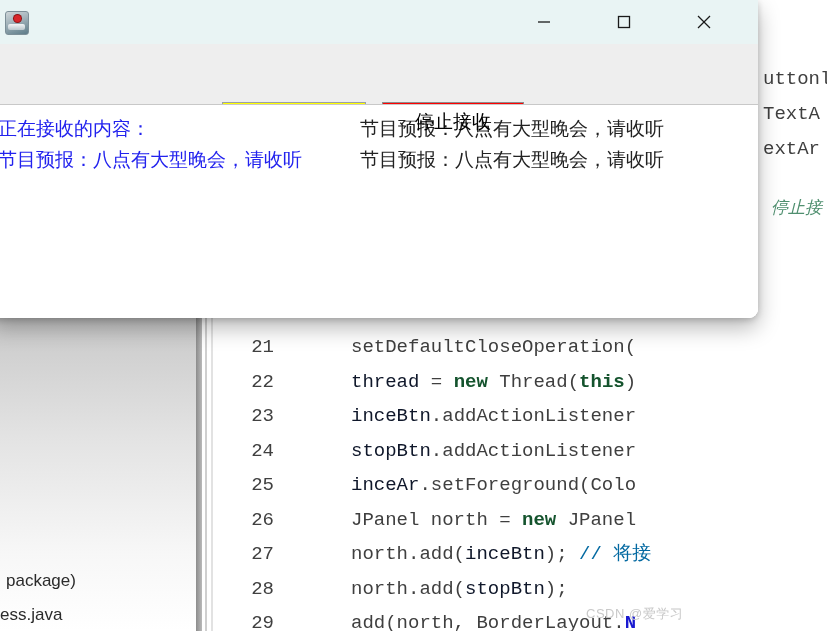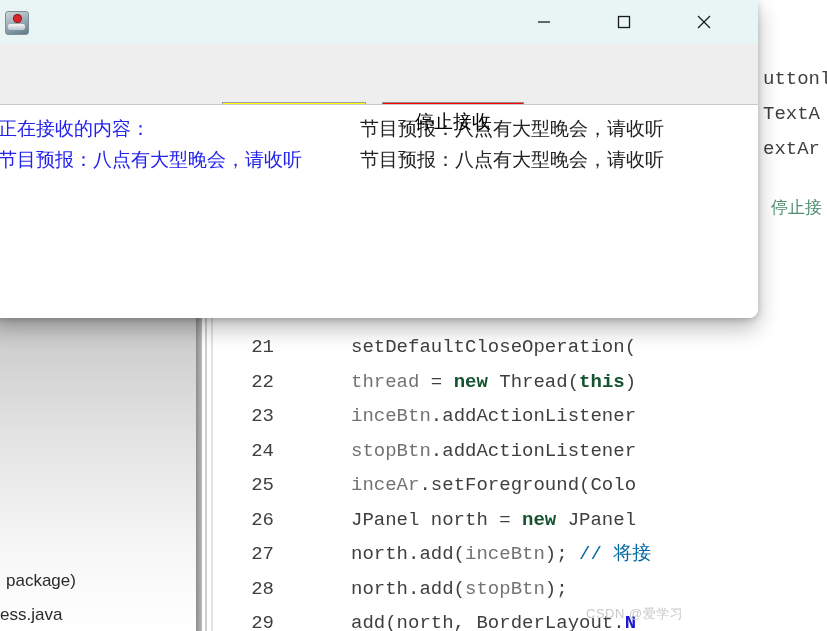--- a/index.html
+++ b/index.html
@@ -31,21 +31,21 @@
     font-family:"Liberation Mono","DejaVu Sans Mono",monospace;
     font-size:19px;line-height:34.5px;white-space:pre;
   }
   .cline{position:relative;height:34.5px;}
   .lnum{
     position:absolute;left:22px;top:0;width:36px;text-align:right;
     color:#404040;font-size:19px;
   }
   .ctext{position:absolute;left:135px;top:0;color:#3f3f3f;}
   .k-kw{color:#14532d;font-weight:bold;}
-  .k-fld{color:#737373;}
+  .k-fld{color:#0f172a;}
   .k-cm{color:#0369a1;}
   .k-cnst{color:#1a1ad0;font-weight:bold;}
   .k-pl{color:#3f3f3f;}
 
   
   .gut1{position:absolute;left:196px;top:318px;width:6px;bottom:0;background:linear-gradient(90deg,#8c8c8c,#b9b9b9);}
   .gut2{position:absolute;left:205px;top:318px;width:2px;bottom:0;background:#cfcfcf;}
   .gut3{position:absolute;left:211px;top:318px;width:2px;bottom:0;background:#e2e2e2;}
 
   
@@ -166,21 +166,21 @@
   <div class="pkg" id="pkg">
       <div class="pkg-row" style="top: 253px; left: 6px;">package)</div>
       <div class="pkg-row" style="top: 287px; left: 0px;">ess.java</div>
     </div>
 
   <div id="frags">
       <div class="frag" style="top: 68px;">uttonl</div>
       <div class="frag" style="top: 103px;">TextA</div>
       <div class="frag" style="top: 138px;">extAr</div>
     </div>
-  <div class="frag-green" style="top:196px;">停止接</div>
+  <div class="frag-green" style="top:196px;font-style:italic;">停止接</div>
 
   <div class="wm">CSDN @爱学习</div>
 </div>
 
 <div id="dialog">
 
   <div class="titlebar">
     <div class="win-icon">
       <div class="dot"></div>
         <div class="bar"></div>

